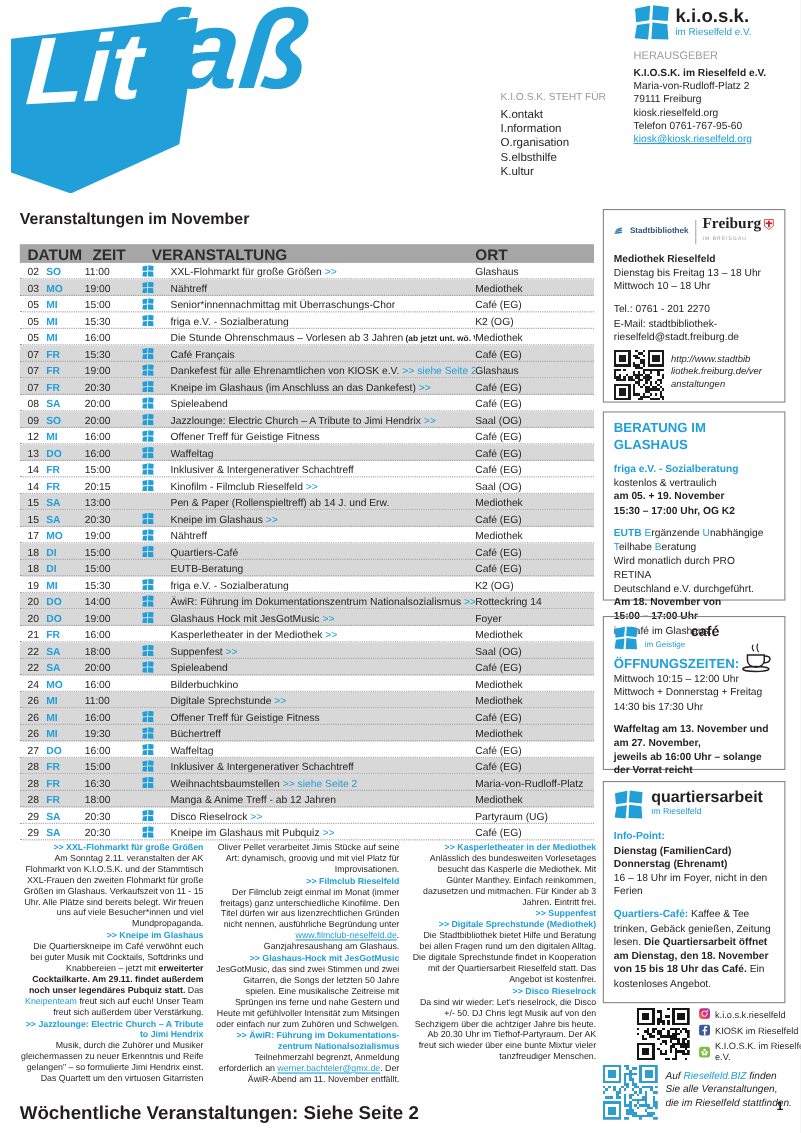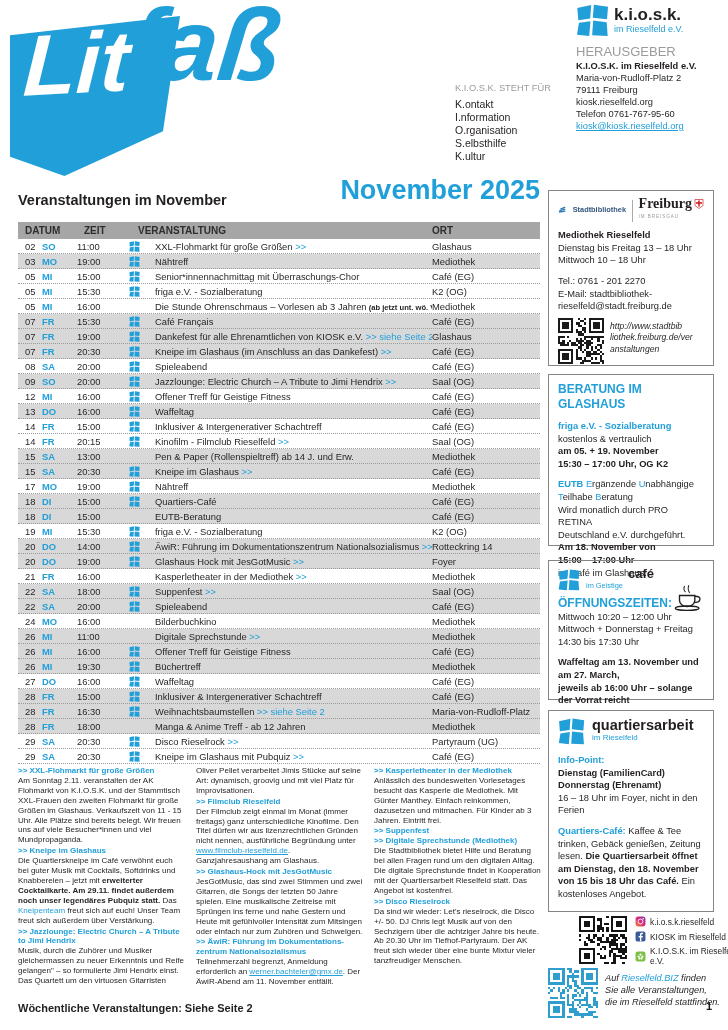--- a/index.html
+++ b/index.html
@@ -16,58 +16,58 @@
           color:#fff;transform:skewX(-6deg) rotate(-3deg);}
   .lf-fass{position:absolute;left:120px;top:-10px;font-style:italic;font-weight:bold;font-size:102px;line-height:1;
            color:var(--blue);transform:skewX(-6deg);}
   .stands{position:absolute;left:455px;top:82px;font-size:10.5px;line-height:13px;}
   .stands .lbl{color:var(--gray);font-size:9.3px;margin-bottom:3px;}
   .pub{position:absolute;left:576px;top:4px;width:142px;font-size:9.3px;line-height:12px;}
   .pub-logo{display:flex;gap:5px;align-items:center;margin-bottom:9px;}
   .pub-logo svg{width:33px;height:33px;color:var(--blue);flex:0 0 auto;}
   .pub-logo .nm{font-size:17px;font-weight:bold;line-height:17px;}
   .pub-logo .sub{font-size:9px;color:var(--blue);}
-  .pub .lbl{color:var(--gray);font-size:13px;margin-bottom:2px;}
+  .pub .lbl{color:var(--gray);font-size:10px;margin-bottom:2px;}
   .pub .l0{font-weight:bold;}
   .pub .email{color:var(--blue);text-decoration:underline;cursor:pointer;}
 
   
   .sect-title{position:absolute;left:18px;top:192px;font-size:14.5px;font-weight:bold;}
   .month{position:absolute;left:300px;top:175px;width:240px;text-align:right;font-size:27px;font-weight:bold;color:var(--blue);}
 
   
   .etable{position:absolute;left:18px;top:222px;width:522px;}
-  .thead{display:flex;align-items:center;height:17px;background:#a6a6a6;font-size:10px;font-weight:bold;color:#2d2d2d;}
+  .thead{display:flex;align-items:center;height:17px;background:#a6a6a6;font-size:14px;font-weight:bold;color:#2d2d2d;}
   .h-datum{width:66px;padding-left:7px;}
   .h-zeit{width:52px;}
   .h-ver{flex:1;padding-left:2px;}
   .h-ort{width:108px;}
   .trow{display:flex;align-items:center;height:15px;font-size:9.4px;border-bottom:1px dotted #9a9a9a;}
   .trow.shade{background:#d8d8d8;}
   .c-d{width:24px;padding-left:7px;}
   .c-w{width:35px;color:var(--blue);font-weight:bold;}
   .c-t{width:52px;}
   .c-i{width:26px;display:flex;align-items:center;}
   .c-i svg{width:11px;height:11px;color:var(--blue);}
   .c-title{flex:1;white-space:nowrap;overflow:hidden;}
   .c-title .lnk{color:var(--blue);cursor:pointer;}
   .c-title .sfx{font-weight:bold;font-size:7.6px;}
   .c-ort{width:108px;}
 
   
   .articles{position:absolute;left:18px;top:766px;width:524px;height:230px;display:flex;gap:11px;overflow:hidden;}
-  .art-col{width:167px;font-size:8px;line-height:9.9px;text-align:left;}
+  .art-col{width:167px;font-size:8px;line-height:9.9px;text-align:right;}
   .art-h{color:var(--blue);font-weight:bold;}
   .art-p{margin-bottom:1px;}
   .rb{font-weight:bold;}
   .rblue{color:var(--blue);}
   .rlink{color:var(--blue);cursor:pointer;}
   .ru{text-decoration:underline;}
 
-  .weekly{position:absolute;left:18px;top:1002px;font-size:11px;font-weight:bold;}
+  .weekly{position:absolute;left:18px;top:1002px;font-size:17px;font-weight:bold;}
   .pagenum{position:absolute;left:686px;top:1000px;width:26px;text-align:right;font-size:11px;font-weight:bold;}
 
   
   .sb-box{position:absolute;left:548px;width:166px;border:1px solid #858585;padding:7px 9px;
           font-size:9.3px;line-height:12.6px;}
   #box-mediothek{top:190px;height:176px;}
   #box-beratung{top:374px;height:172px;}
   #box-cafe{top:560px;height:140px;}
   #box-quartier{top:710px;height:202px;}
   .ln-title{color:var(--blue);font-weight:bold;font-size:12px;line-height:15px;}
@@ -201,21 +201,20 @@
         <div class="l0">K.I.O.S.K. im Rieselfeld e.V.</div>
         <div>Maria-von-Rudloff-Platz 2</div>
         <div>79111 Freiburg</div>
         <div>kiosk.rieselfeld.org</div>
         <div>Telefon 0761-767-95-60</div>
       </div>
     <div class="email">kiosk@kiosk.rieselfeld.org</div>
   </div>
 
   <div class="sect-title">Veranstaltungen im November</div>
-  <div class="month">November 2025</div>
 
   <div class="etable">
     <div class="thead">
       <div class="h-datum">DATUM</div>
       <div class="h-zeit">ZEIT</div>
       <div class="h-ver">VERANSTALTUNG</div>
       <div class="h-ort">ORT</div>
     </div>
     <div id="tbody">
         <div class="trow">
@@ -841,26 +840,26 @@
       <div>
         <div class="cafe-nm">café</div>
         <div class="cafe-sub">im Geistige</div>
       </div>
     </div>
     <svg class="cup">
         <use href="#cup"></use>
       </svg>
     <div>
         <div class="ln-title"><span>ÖFFNUNGSZEITEN:</span></div>
-        <div><span>Mittwoch 10:20 – 12:00 Uhr</span></div>
+        <div><span>Mittwoch 10:15 – 12:00 Uhr</span></div>
         <div><span>Mittwoch + Donnerstag + Freitag</span></div>
         <div><span>14:30 bis 17:30 Uhr</span></div>
         <div class="ln-gap"></div>
         <div class="ln-b"><span>Waffeltag am 13. November und</span></div>
-        <div class="ln-b"><span>am 27. March,</span></div>
+        <div class="ln-b"><span>am 27. November,</span></div>
         <div class="ln-b"><span>jeweils ab 16:00 Uhr – solange</span></div>
         <div class="ln-b"><span>der Vorrat reicht</span></div>
       </div>
   </div>
 
   <div class="sb-box" id="box-quartier">
     <div class="qa-head">
       <svg class="ki">
           <use href="#ki"></use>
         </svg>

